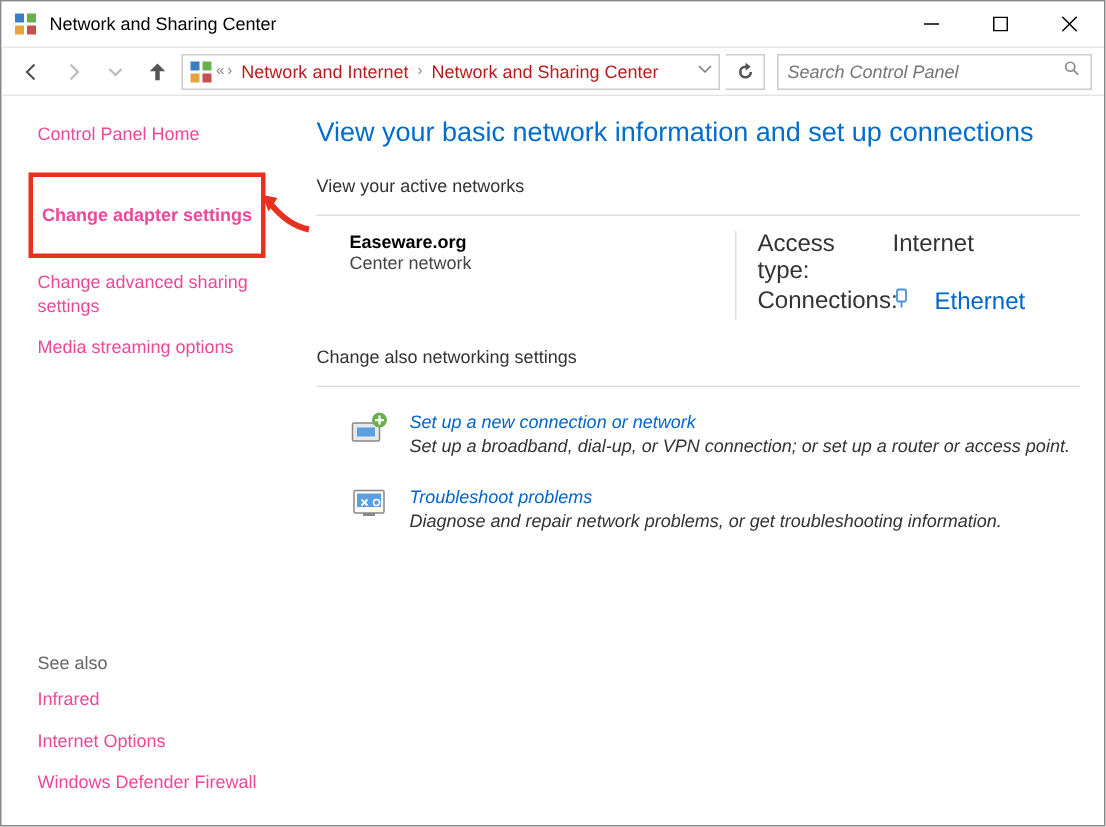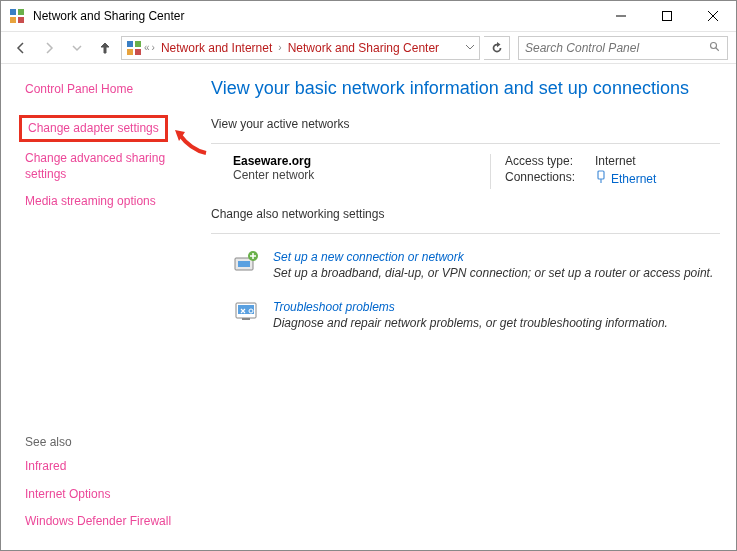--- a/index.html
+++ b/index.html
@@ -23,39 +23,39 @@
     .addr .sep { color: #888; font-size: 10px; }
     .refresh { width: 26px; height: 24px; border: 1px solid #ccc; border-left: none; display: flex; align-items: center; justify-content: center; }
     .search { width: 210px; height: 24px; border: 1px solid #ccc; display: flex; align-items: center; padding: 0 6px; margin-left: 4px; gap: 25px; }
     .search input { border: none; outline: none; flex: 1; font-size: 12px; color: #888; font-style: italic; }
     .search svg { width: 12px; height: 12px; }
 
     
     .body { display: flex; height: calc(100% - 63px); }
     .sidebar { width: 210px; padding: 18px 14px 8px 24px; display: flex; flex-direction: column; }
     .sidebar a { color: #ec4899; text-decoration: none; font-size: 12px; display: block; margin-bottom: 12px; line-height: 1.3; }
-    .sidebar .highlight { border: 3px solid #e83020; padding: 3px 6px; margin: -3px -6px 9px -6px; width: fit-content; }
+    .sidebar .highlight { border: 3px solid #e83020; padding: 18px 6px; margin: -3px -6px 9px -6px; width: fit-content; font-weight: bold; }
     .sidebar .highlight a { margin-bottom: 0; }
     .sidebar .spacer { flex: 1; }
     .sidebar .seealso { color: #666; font-size: 12px; margin-bottom: 10px; }
     .arrow-anno { position: absolute; left: 173px; top: 128px; pointer-events: none; }
 
     .main { flex: 1; padding: 14px 16px 0 0; }
     .main h1 { color: #006dcc; font-size: 18px; font-weight: 400; margin-bottom: 18px; }
     .section-h { font-size: 12px; color: #333; margin-bottom: 12px; }
     .divider { border: none; border-top: 1px solid #ddd; margin: 0 0 10px 0; }
 
     .net-row { display: flex; padding: 0 0 18px 22px; }
     .net-left { flex: 1; }
     .net-name { font-size: 12px; font-weight: 600; }
     .net-sub { font-size: 12px; color: #444; }
     .net-right { width: 230px; border-left: 1px solid #ddd; padding-left: 14px; }
-    .kv { display: flex; font-size: 12px; margin-bottom: 2px; }
+    .kv { display: flex; font-size: 16px; margin-bottom: 2px; }
     .kv .k { width: 90px; color: #333; }
-    .kv .v-link { color: #0066cc; display: flex; align-items: center; gap: 4px; }
+    .kv .v-link { color: #0066cc; display: flex; align-items: center; gap: 16px; }
     .kv .v { color: #333; }
 
     .action { display: flex; gap: 12px; padding: 6px 0 14px 22px; }
     .action .icon { width: 28px; height: 24px; flex-shrink: 0; }
     .action .txt { font-size: 12px; font-style: italic; }
     .action .txt .link { color: #0066cc; display: block; margin-bottom: 2px; }
     .action .txt .desc { color: #333; }
 
     .cp-icon { display: inline-block; width: 16px; height: 16px; }
   </style>

